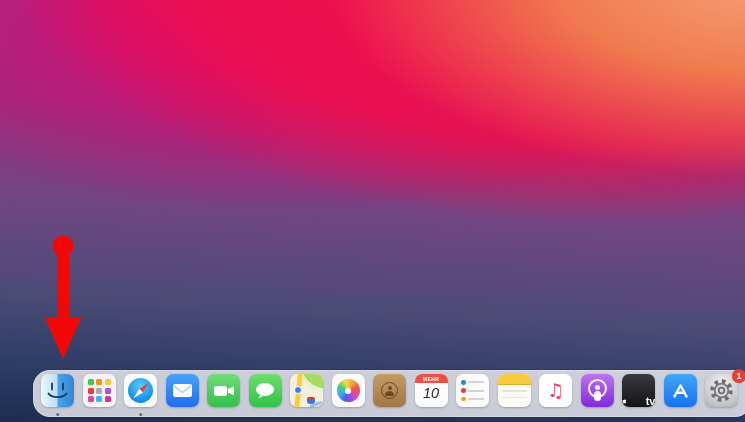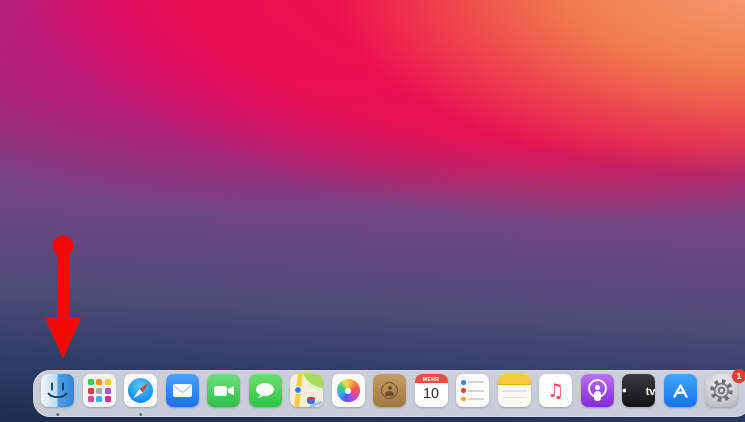--- a/index.html
+++ b/index.html
@@ -85,42 +85,42 @@
   
   .contacts{background:linear-gradient(#c59c63,#9f7843);}
   .contacts::before{content:"";position:absolute;left:8px;top:8px;width:17px;height:17px;border-radius:50%;
     border:1.8px solid #5c4120;box-sizing:border-box;opacity:.85;}
   .c-head{position:absolute;left:14.6px;top:11.5px;width:4px;height:4px;border-radius:50%;background:#5c4120;opacity:.85;}
   .c-body{position:absolute;left:12px;top:16.5px;width:9px;height:5px;border-radius:4.5px 4.5px 0 0;background:#5c4120;opacity:.85;}
   
   .calendar{background:#fcfcfd;display:flex;flex-direction:column;align-items:center;}
   .cal-month{width:100%;height:9px;background:#ef4e45;color:#fff;font-size:5px;font-weight:700;
     letter-spacing:.4px;display:flex;align-items:center;justify-content:center;}
-  .cal-day{font-size:14.5px;color:#2b2b2e;line-height:1;margin-top:3px;}
+  .cal-day{font-size:14.5px;color:#2b2b2e;line-height:1;margin-top:3px;font-style:italic;}
   
   .reminders{background:#fcfcfd;padding:6px 5px;display:flex;flex-direction:column;justify-content:space-between;box-sizing:border-box;}
   .rem-row{display:flex;align-items:center;gap:2.5px;}
   .rem-dot{width:4.5px;height:4.5px;border-radius:50%;flex:none;}
   .rd-blue{background:#3b7df0}.rd-red{background:#e8413c}.rd-orange{background:#f59e24}
   .rem-line{flex:1;height:2px;border-radius:1px;background:#d4d4d8;}
   
   .notes{background:#fcfbf6;}
   .notes-top{height:10px;background:#f7ca3e;border-bottom:1px solid #e0ae26;}
   .notes-line{margin:5px 4px 0;height:1.5px;background:#e4e2da;border-radius:1px;}
   
   .music{background:#fdfdfd;display:flex;align-items:center;justify-content:center;}
   .note-glyph{font-size:19px;line-height:1;color:#ec4060;font-family:"DejaVu Sans",sans-serif;}
   
   .podcasts{background:linear-gradient(#bd72f2,#8428dd);}
   .pc-ring{position:absolute;left:7px;top:4.5px;width:19px;height:19px;border-radius:50%;
     border:2px solid rgba(255,255,255,.92);box-sizing:border-box;}
   .pc-head{position:absolute;left:14px;top:10.5px;width:5px;height:5px;border-radius:50%;background:#fff;}
   .pc-body{position:absolute;left:13px;top:16.5px;width:7px;height:10px;border-radius:3.5px;background:#fff;}
   
-  .tv{background:linear-gradient(#3a3a3d,#141416);display:flex;align-items:center;justify-content:center;gap:19px;}
+  .tv{background:linear-gradient(#3a3a3d,#141416);display:flex;align-items:flex-end;justify-content:center;gap:19px;}
   .tv-text{color:#fff;font-size:11px;font-weight:700;letter-spacing:-.3px;}
   
   .appstore{background:linear-gradient(#41a6f7,#1872ee);}
   .appstore svg{position:absolute;inset:0;}
   
   .settings{background:radial-gradient(circle at 50% 30%,#f4f4f6,#c2c2c8 75%,#ababb2);}
   .settings svg{position:absolute;inset:0;}
   .badge{
     position:absolute;top:-5px;right:-8px;min-width:14px;height:14px;border-radius:7px;
     background:#ec3b30;color:#fff;font-size:9px;font-weight:600;

